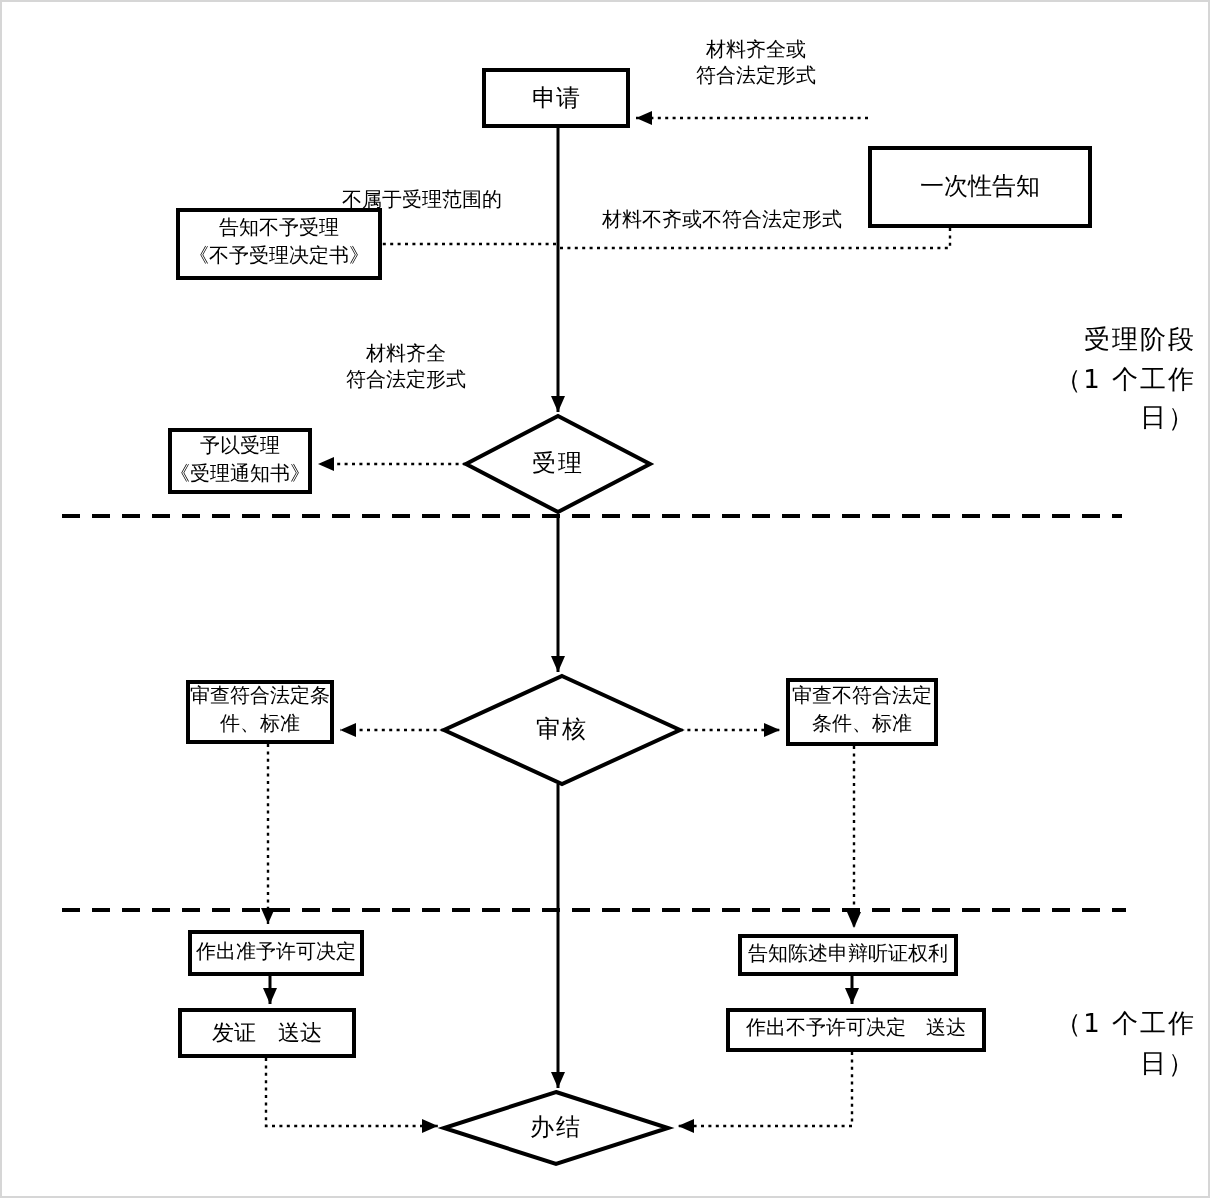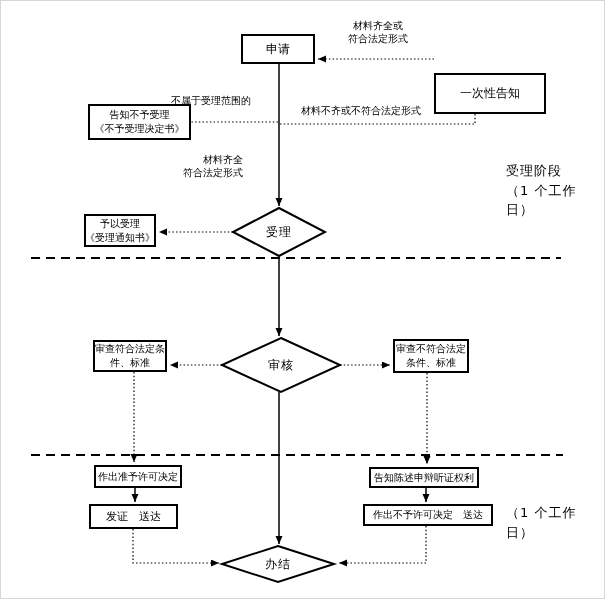--- a/index.html
+++ b/index.html
@@ -36,21 +36,21 @@
   }
   .elabel {
     position:absolute;
     font-size:10px; line-height:1.25;
     text-align:center; white-space:nowrap;
   }
   .stage {
     position:absolute;
     font-size:13px; line-height:1.5;
     letter-spacing:1px;
-    text-align:left; white-space:nowrap;
+    text-align:right; white-space:nowrap;
   }
 </style>
 </head>
 <body>
 
 <div id="canvas">
 
   <svg id="connectors" viewBox="0 0 605 599" xmlns="http://www.w3.org/2000/svg">
     <defs>
       <marker id="ah" markerWidth="9" markerHeight="8" refX="8" refY="3.5" orient="auto" markerUnits="userSpaceOnUse">
@@ -137,21 +137,21 @@
   </div>
 
   <div class="elabel" style="left:168px; top:94px; width:84px;">
     <div>不属于受理范围的</div>
   </div>
 
   <div class="elabel" style="left:300px; top:104px; width:110px;">
     <div>材料不齐或不符合法定形式</div>
   </div>
 
-  <div class="elabel" style="left:162px; top:153px; width:80px;text-align:right;">
+  <div class="elabel" style="left:162px; top:171px; width:80px;">
     <div>材料齐全</div>
     <div>符合法定形式</div>
   </div>
 
   <div class="stage" style="left:505px; top:160px; width:92px;">
     <div>受理阶段</div>
     <div>（1 个工作</div>
     <div>日）</div>
   </div>
 

